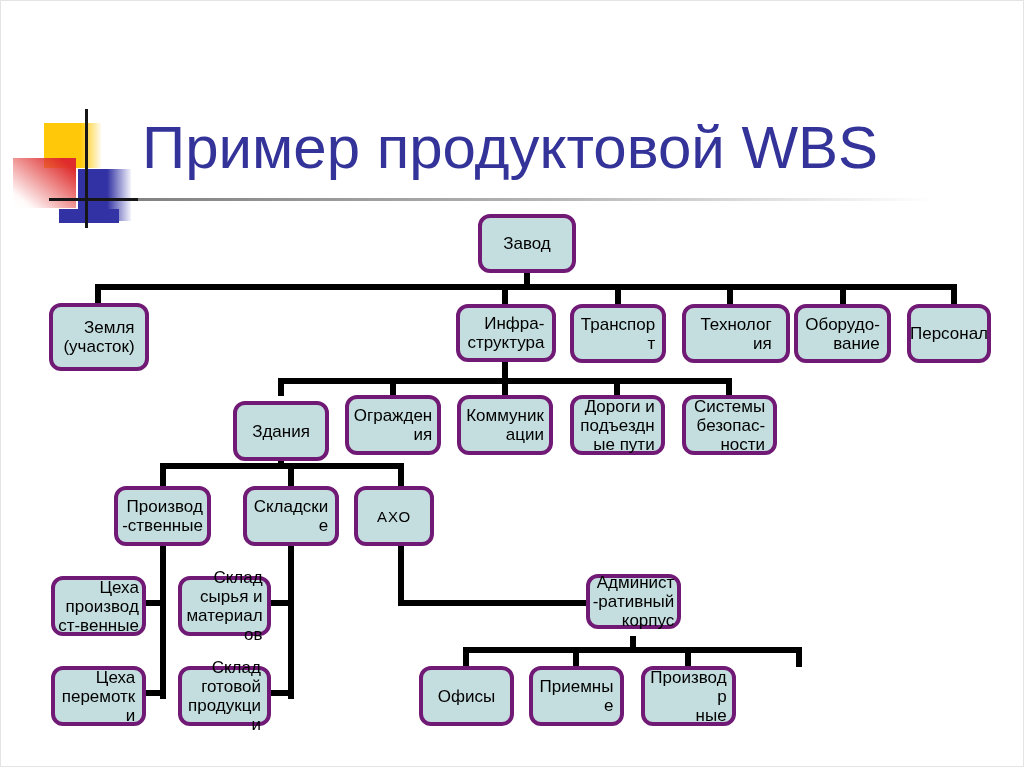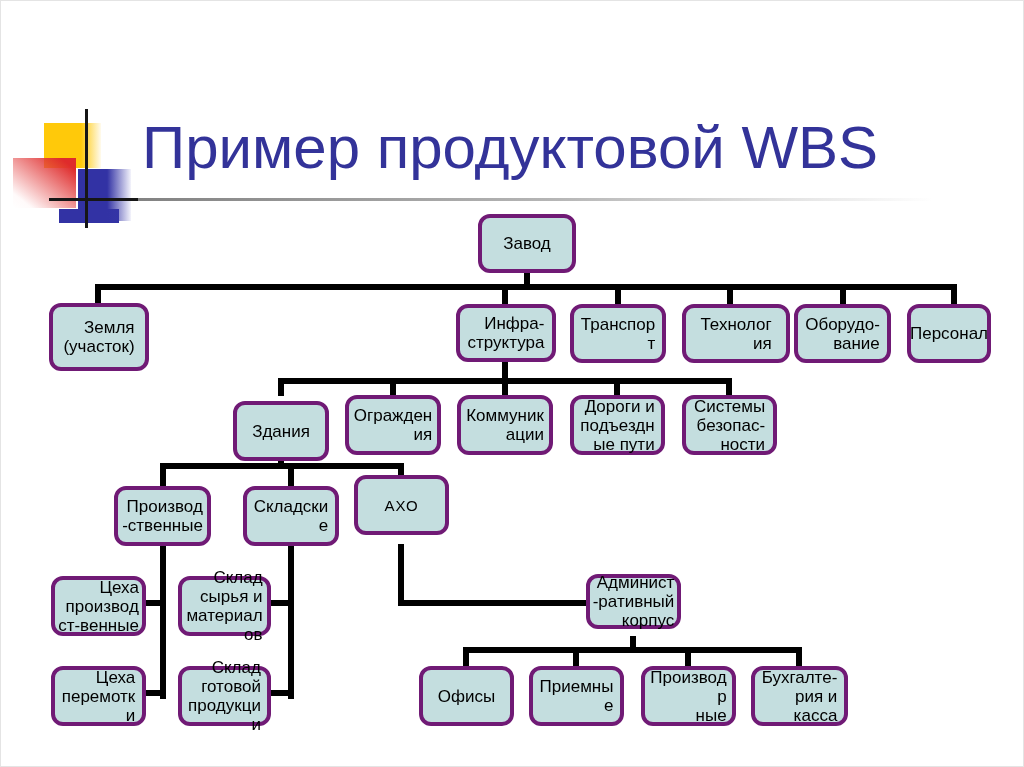--- a/index.html
+++ b/index.html
@@ -65,21 +65,21 @@
   .n-tehnologiya{left:681px;top:303px;width:108px;height:59px}
   .n-oborudovanie{left:793px;top:303px;width:97px;height:59px}
   .n-personal{left:906px;top:303px;width:84px;height:59px}
   .n-zdaniya{left:232px;top:400px;width:96px;height:60px}
   .n-ograzhdeniya{left:344px;top:394px;width:96px;height:60px}
   .n-kommunikacii{left:456px;top:394px;width:96px;height:60px}
   .n-dorogi{left:569px;top:394px;width:95px;height:60px}
   .n-sistemy{left:681px;top:394px;width:95px;height:60px}
   .n-proizvodstvennye{left:113px;top:485px;width:97px;height:60px}
   .n-skladskie{left:242px;top:485px;width:96px;height:60px}
-  .n-aho{left:353px;top:474px;width:95px;height:60px}
+  .n-aho{left:353px;top:485px;width:80px;height:60px}
   .n-ceha-proizvodstvennye{left:50px;top:575px;width:95px;height:60px}
   .n-ceha-peremotki{left:50px;top:665px;width:95px;height:60px}
   .n-sklad-syrya{left:177px;top:575px;width:93px;height:60px}
   .n-sklad-gotovoy{left:177px;top:665px;width:93px;height:60px}
   .n-admin{left:585px;top:573px;width:95px;height:55px}
   .n-ofisy{left:418px;top:665px;width:95px;height:60px}
   .n-priemnye{left:528px;top:665px;width:95px;height:60px}
   .n-peregovornye{left:640px;top:665px;width:95px;height:60px}
   .n-buhgalteriya{left:750px;top:665px;width:97px;height:60px}
 </style>
@@ -190,17 +190,14 @@
     <div class="node n-admin">Админист
 -ративный
 корпус</div>
 
     <div class="node n-ofisy">Офисы</div>
     <div class="node n-priemnye">Приемны
 е</div>
     <div class="node n-peregovornye">Производ
 р
 ные</div>
-    <div class="node n-buhgalteriya">Бухгалте-
-рия и
-касса</div>
   </div>
 </div>
 
 </body></html>

